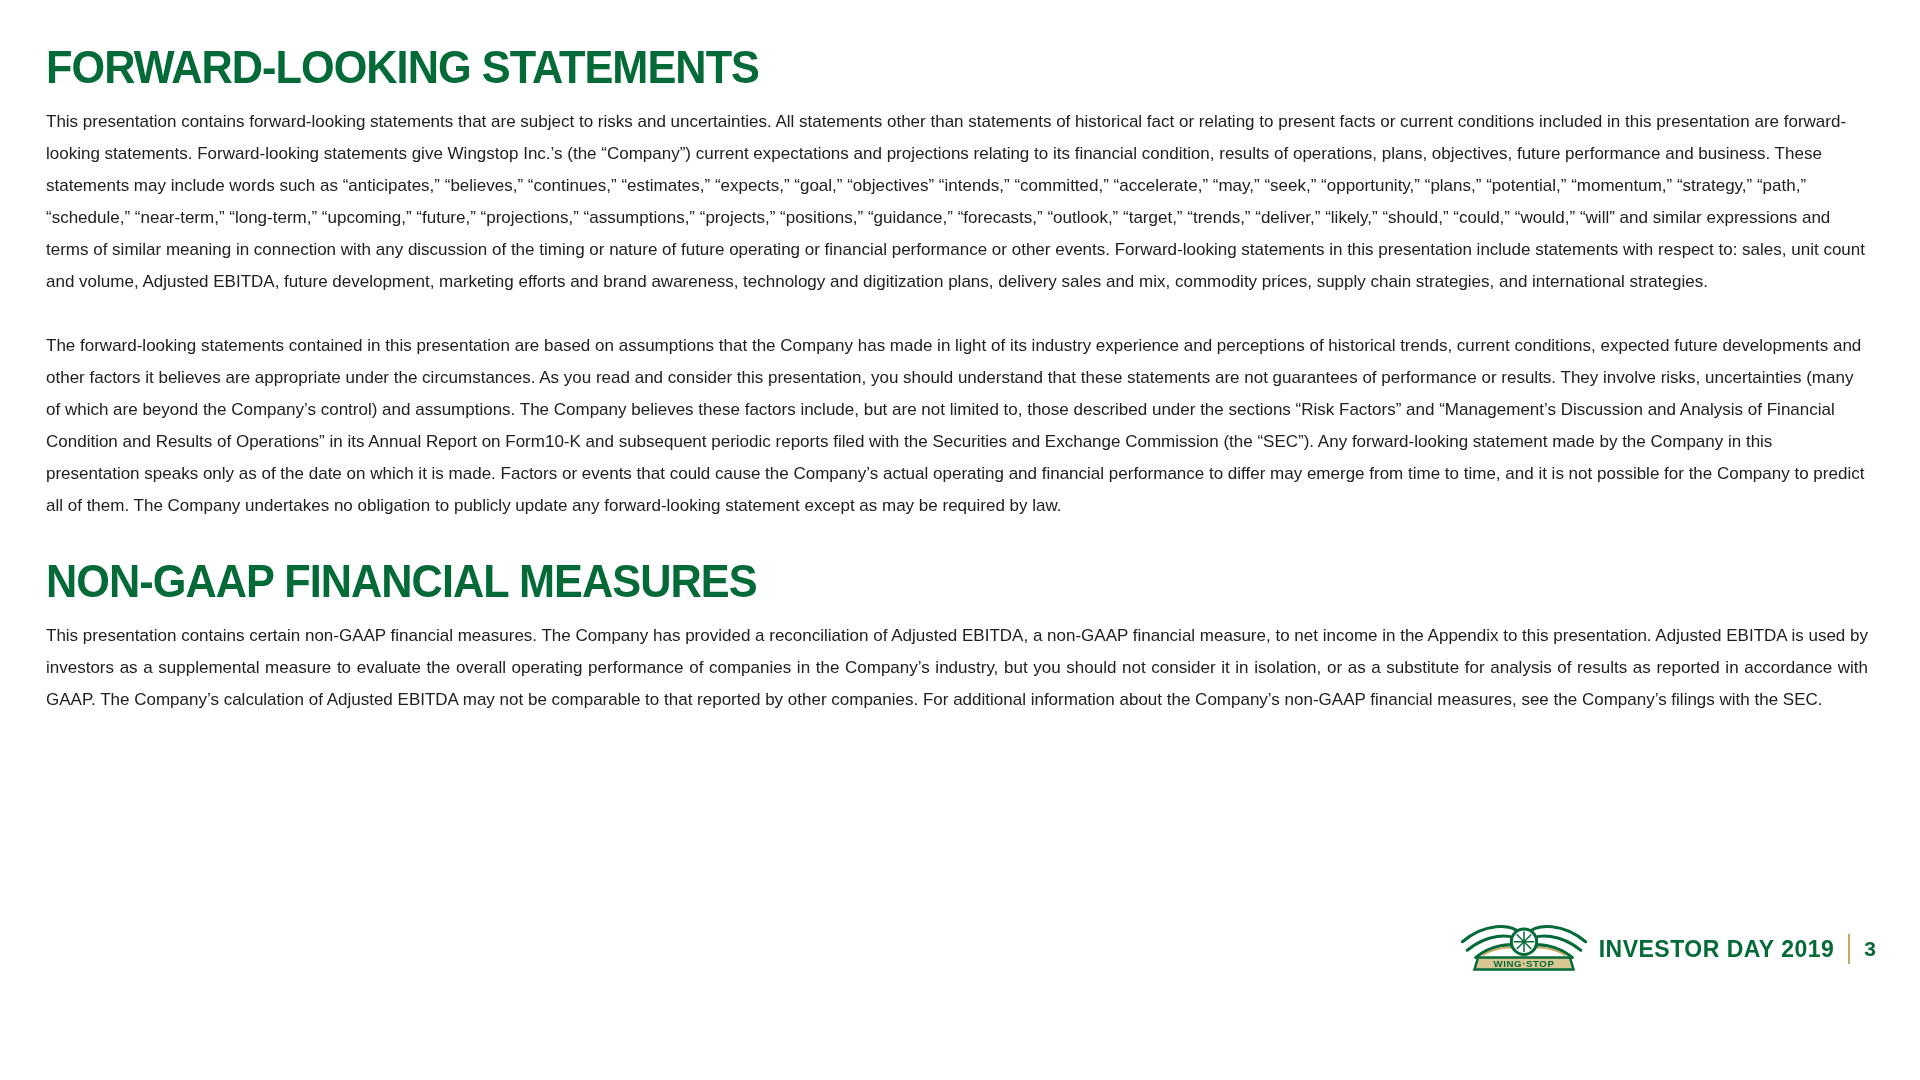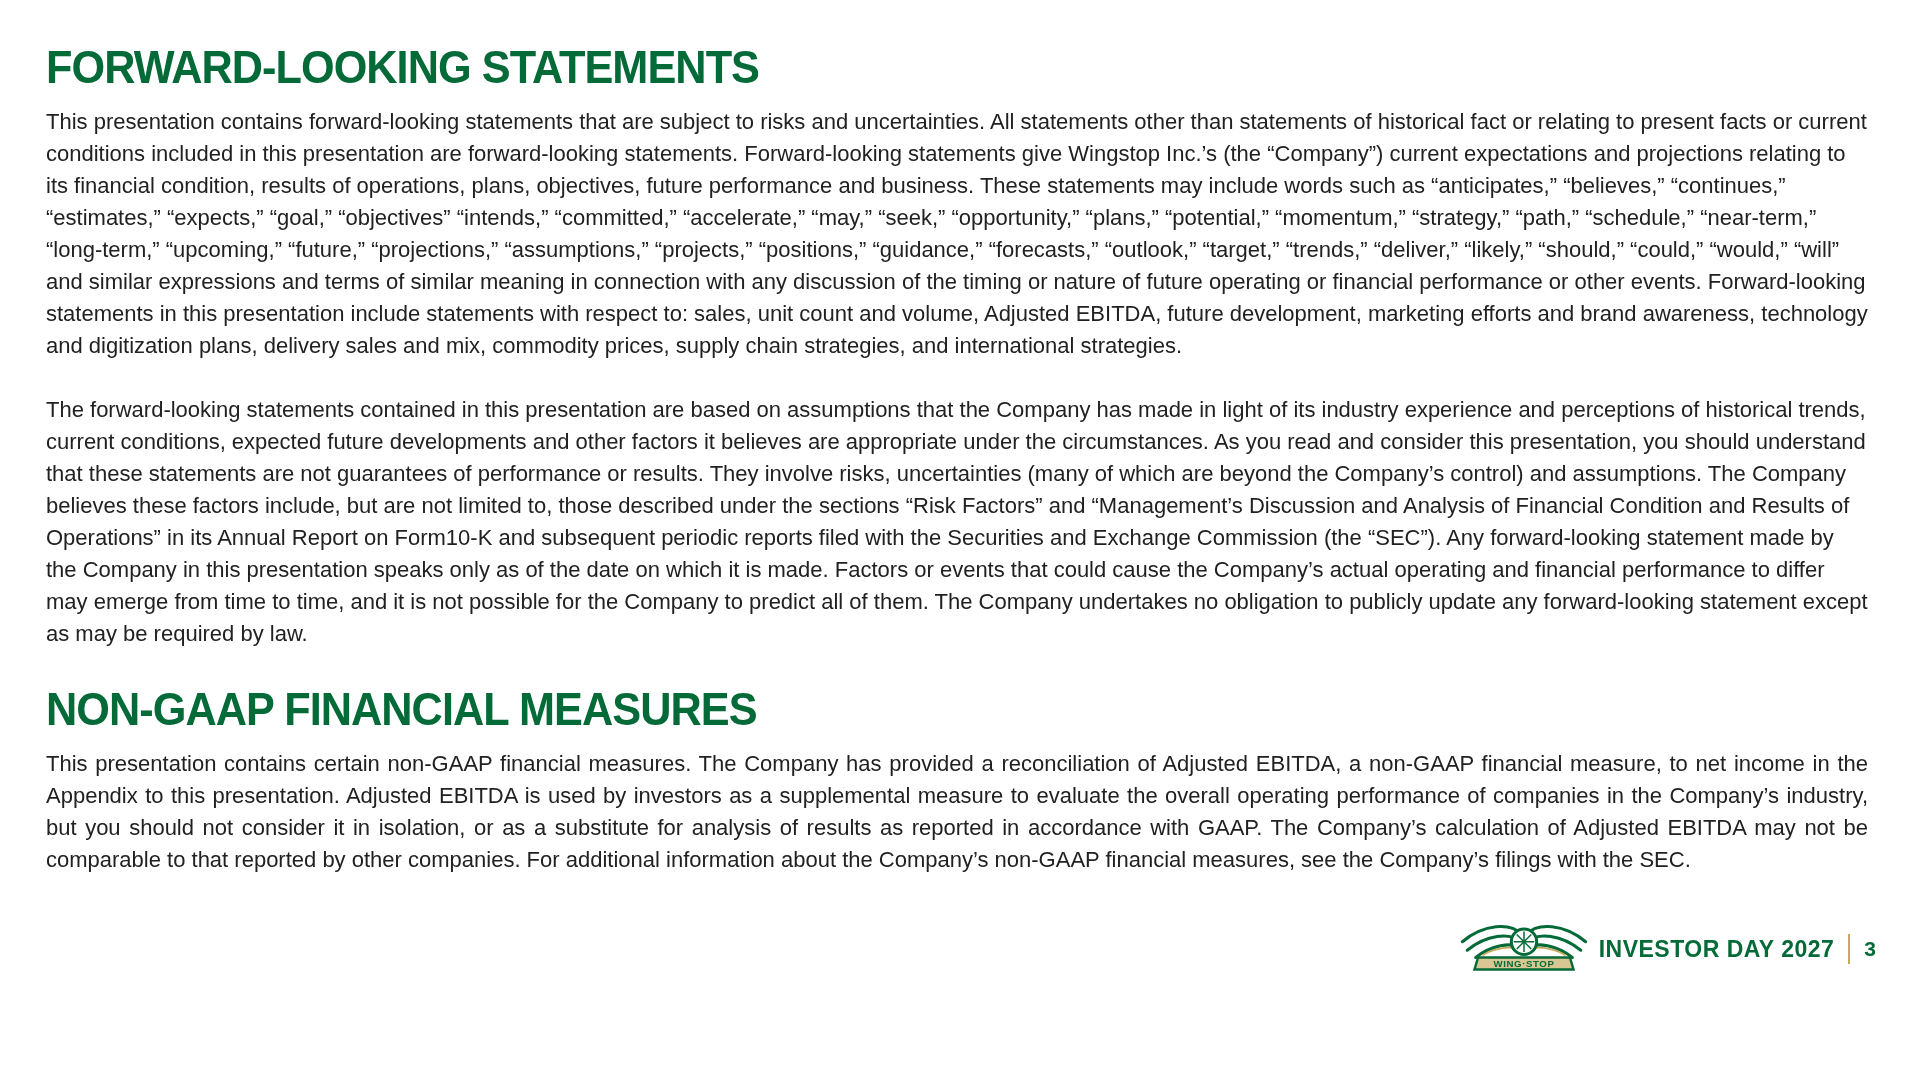--- a/index.html
+++ b/index.html
@@ -27,21 +27,21 @@
     font-weight: 800;
     letter-spacing: -1px;
     transform: scaleX(0.94);
     transform-origin: left center;
     white-space: nowrap;
   }
   .block + .block { margin-top: 24px; }
   p.body {
     margin: 0 0 32px 0;
     color: #212121;
-    font-size: 22px;
+    font-size: 17px;
     line-height: 32px;
     text-align: left;
     max-width: 1824px;
   }
   p.body.justified { text-align: justify; }
   .footer {
     position: absolute;
     right: 44px;
     bottom: 16px;
     display: flex;
@@ -107,18 +107,18 @@
       <g stroke="#046A38" stroke-width="2.5">
         <line x1="110" y1="19" x2="110" y2="53"></line>
         <line x1="93" y1="36" x2="127" y2="36"></line>
         <line x1="98" y1="24" x2="122" y2="48"></line>
         <line x1="122" y1="24" x2="98" y2="48"></line>
       </g>
 
       <path d="M34 62 L186 62 L192 82 L28 82 Z" fill="#D9C793" stroke="#046A38" stroke-width="4"></path>
       <text x="110" y="78" text-anchor="middle" font-family="Liberation Sans, sans-serif" font-size="16" font-weight="bold" fill="#046A38" letter-spacing="1">WING·STOP</text>
     </svg>
-    <span class="event">INVESTOR DAY 2027</span>
+    <span class="event">INVESTOR DAY 2019</span>
     <span class="divider"></span>
     <span class="page-num">3</span>
   </footer>
 
 </div>
 
 </body></html>

